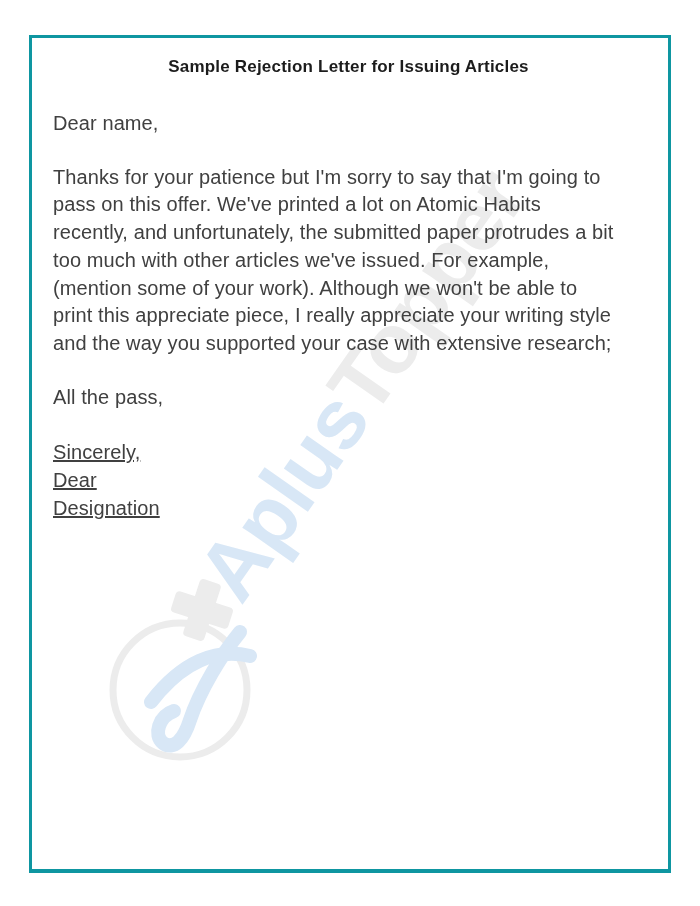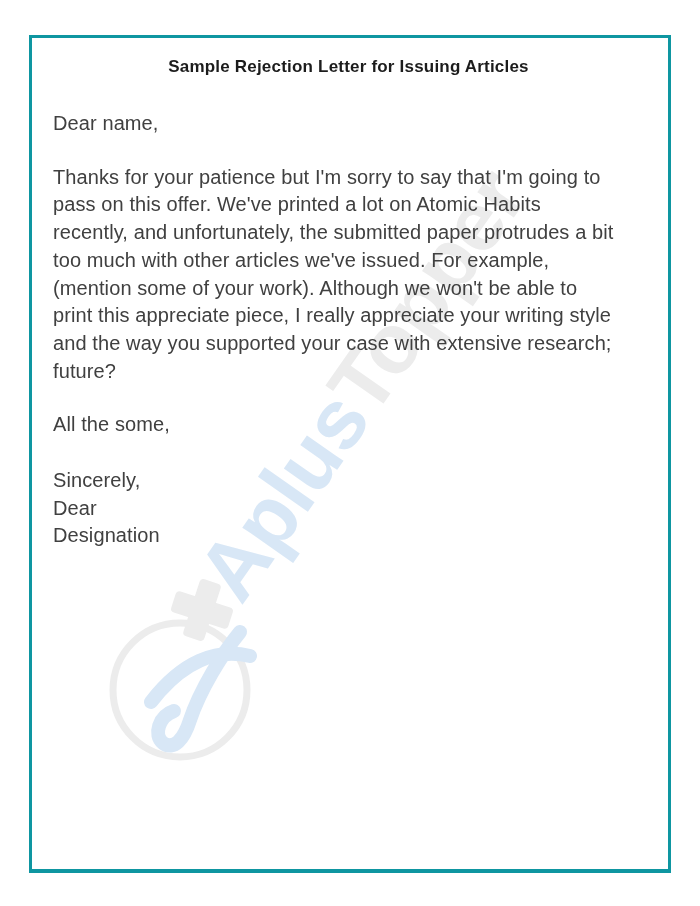--- a/index.html
+++ b/index.html
@@ -62,21 +62,21 @@
   }
   .body-text {
     color: var(--body-color);
     font-size: 20px;
     line-height: 27.7px;
     letter-spacing: 0.1px;
   }
   .salutation  { margin-top: 30px; }
   .paragraph   { margin-top: 26px; }
   .closing     { margin-top: 26px; }
-  .signature   { margin-top: 28px; }
+  .signature   { margin-top: 28px; text-decoration: underline; }
   .line { min-height: 27.7px; }
 </style>
 </head>
 <body>
 
 <div class="page">
 
   <div class="watermark-layer">
     <svg class="wm-logo" viewBox="0 0 280 240" xmlns="http://www.w3.org/2000/svg">
 
@@ -113,24 +113,23 @@
 
         <div class="line">too much with other articles we've issued. For example,</div>
 
         <div class="line">(mention some of your work). Although we won't be able to</div>
 
         <div class="line">print this appreciate piece, I really appreciate your writing style</div>
 
         <div class="line">and the way you supported your case with extensive research;</div>
 
 
-        <div class="line">future?</div>
       </div>
 
-    <div class="body-text closing line">All the some,</div>
+    <div class="body-text closing line">All the pass,</div>
 
     <div class="body-text signature">
 
         <div class="line">Sincerely,</div>
 
 
         <div class="line">Dear</div>
 
         <div class="line">Designation</div>
       </div>

